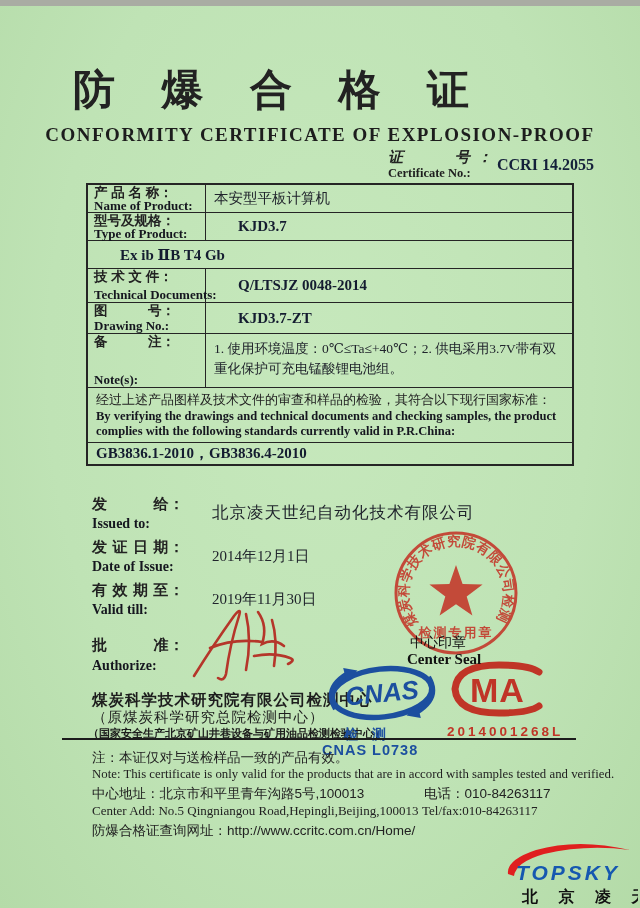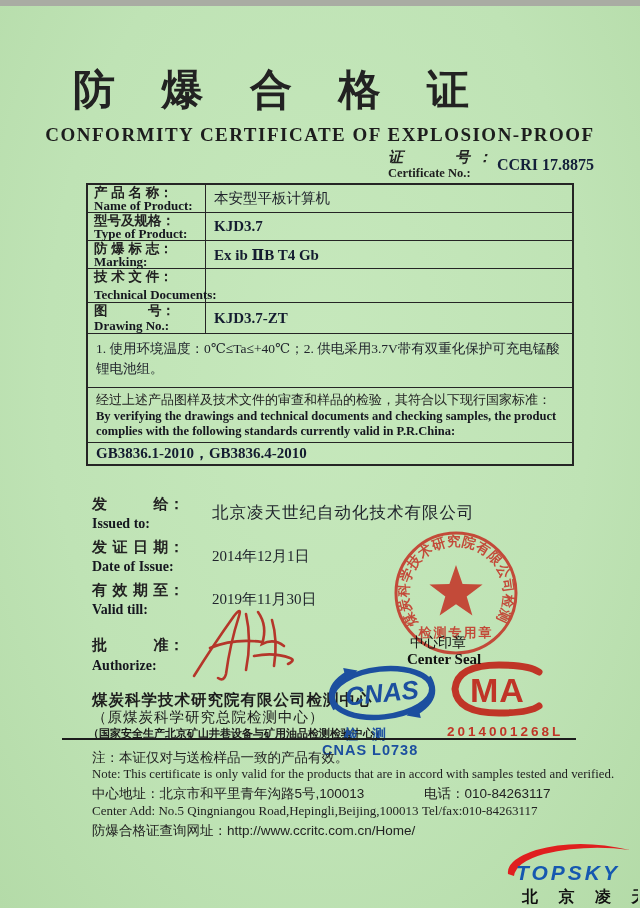--- a/index.html
+++ b/index.html
@@ -25,21 +25,21 @@
 
   .cert-table{position:absolute;top:183px;left:86px;width:488px;border:2px solid #252525;box-sizing:border-box;}
   .trow{display:flex;border-bottom:1.5px solid #252525;box-sizing:border-box;}
   .trow:last-child{border-bottom:none;}
   .tlab{width:118px;border-right:1.5px solid #252525;box-sizing:border-box;
     padding:1px 4px 1px 6px;display:flex;flex-direction:column;justify-content:space-between;}
   .lab-cn{font-size:13.5px;font-weight:bold;line-height:14px;white-space:nowrap;
     font-family:"Liberation Sans","DejaVu Sans",sans-serif;color:#222;}
   .lab-en{font-size:13px;font-weight:bold;line-height:12px;white-space:nowrap;color:#15161f;}
   .tval{flex:1;display:flex;align-items:center;padding:1px 8px;font-size:14.5px;color:#20242c;}
-  .tval.latin{font-weight:bold;font-size:15px;color:#141c30;}
+  .tval.latin{font-weight:bold;font-size:15px;color:#141c30;margin-left:24px;}
   .r-std{height:28px}.r-typ{height:28px}.r-mark{height:28px}.r-tech{height:34px}
   .r-draw{height:31px}.r-note{height:54px}
   .r-note .tval{font-size:13.5px;line-height:1.5;align-items:flex-start;padding-top:5px;}
   .vrow{border-bottom:1.5px solid #252525;padding:3px 8px;height:55px;box-sizing:border-box;}
   .v-cn{font-size:13px;font-family:"Liberation Sans","DejaVu Sans",sans-serif;color:#222;}
   .v-en{font-size:12.5px;font-weight:bold;line-height:15px;color:#15161f;}
   .srow{padding:1px 8px;height:21px;box-sizing:border-box;font-size:15px;font-weight:bold;color:#141c30;}
 
   .field-label-cn{position:absolute;left:92px;width:92px;font-size:15px;font-weight:bold;
     text-align:justify;text-align-last:justify;font-family:"Liberation Sans","DejaVu Sans",sans-serif;color:#222;}
@@ -93,58 +93,59 @@
 <div class="page">
   <div class="scan-strip"></div>
 
   <h1 class="title">防 爆 合 格 证</h1>
   <div class="subtitle">CONFORMITY CERTIFICATE OF EXPLOSION-PROOF</div>
 
   <div class="certno">
     <div class="cn">证　　号：</div>
     <div class="en">Certificate No.:</div>
   </div>
-  <div class="certno-value">CCRI 17.8875</div>
+  <div class="certno-value">CCRI 14.2055</div>
 
   <div class="cert-table">
     <div class="trow r-std">
       <div class="tlab">
         <div class="lab-cn">产 品 名 称：</div>
         <div class="lab-en">Name of Product:</div>
       </div>
       <div class="tval">本安型平板计算机</div>
     </div>
     <div class="trow r-typ">
       <div class="tlab">
         <div class="lab-cn">型号及规格：</div>
         <div class="lab-en">Type of Product:</div>
       </div>
       <div class="tval latin">KJD3.7</div>
     </div>
     <div class="trow r-mark">
-      <div class="tlab">
-        <div class="lab-cn">防 爆 标 志：</div>
-        <div class="lab-en">Marking:</div>
-      </div>
       <div class="tval latin">Ex ib ⅡB T4 Gb</div>
     </div>
     <div class="trow r-tech">
       <div class="tlab">
         <div class="lab-cn">技 术 文 件：</div>
         <div class="lab-en">Technical Documents:</div>
       </div>
+      <div class="tval latin">Q/LTSJZ 0048-2014</div>
     </div>
     <div class="trow r-draw">
       <div class="tlab">
         <div class="lab-cn">图　　　号：</div>
         <div class="lab-en">Drawing No.:</div>
       </div>
       <div class="tval latin">KJD3.7-ZT</div>
     </div>
     <div class="trow r-note">
+      <div class="tlab">
+        <div class="lab-cn">备　　　注：</div>
+        <div class="lab-en">Note(s):</div>
+      </div>
       <div class="tval">1. 使用环境温度：0℃≤Ta≤+40℃；2. 供电采用3.7V带有双重化保护可充电锰酸锂电池组。</div>
     </div>
     <div class="vrow">
       <div class="v-cn">经过上述产品图样及技术文件的审查和样品的检验，其符合以下现行国家标准：</div>
       <div class="v-en">By verifying the drawings and technical documents and checking samples, the product complies with the following standards currently valid in P.R.China:</div>
     </div>
     <div class="srow">GB3836.1-2010，GB3836.4-2010</div>
   </div>
 
   <div class="field-label-cn" style="top:495px">发　　　给：</div>

